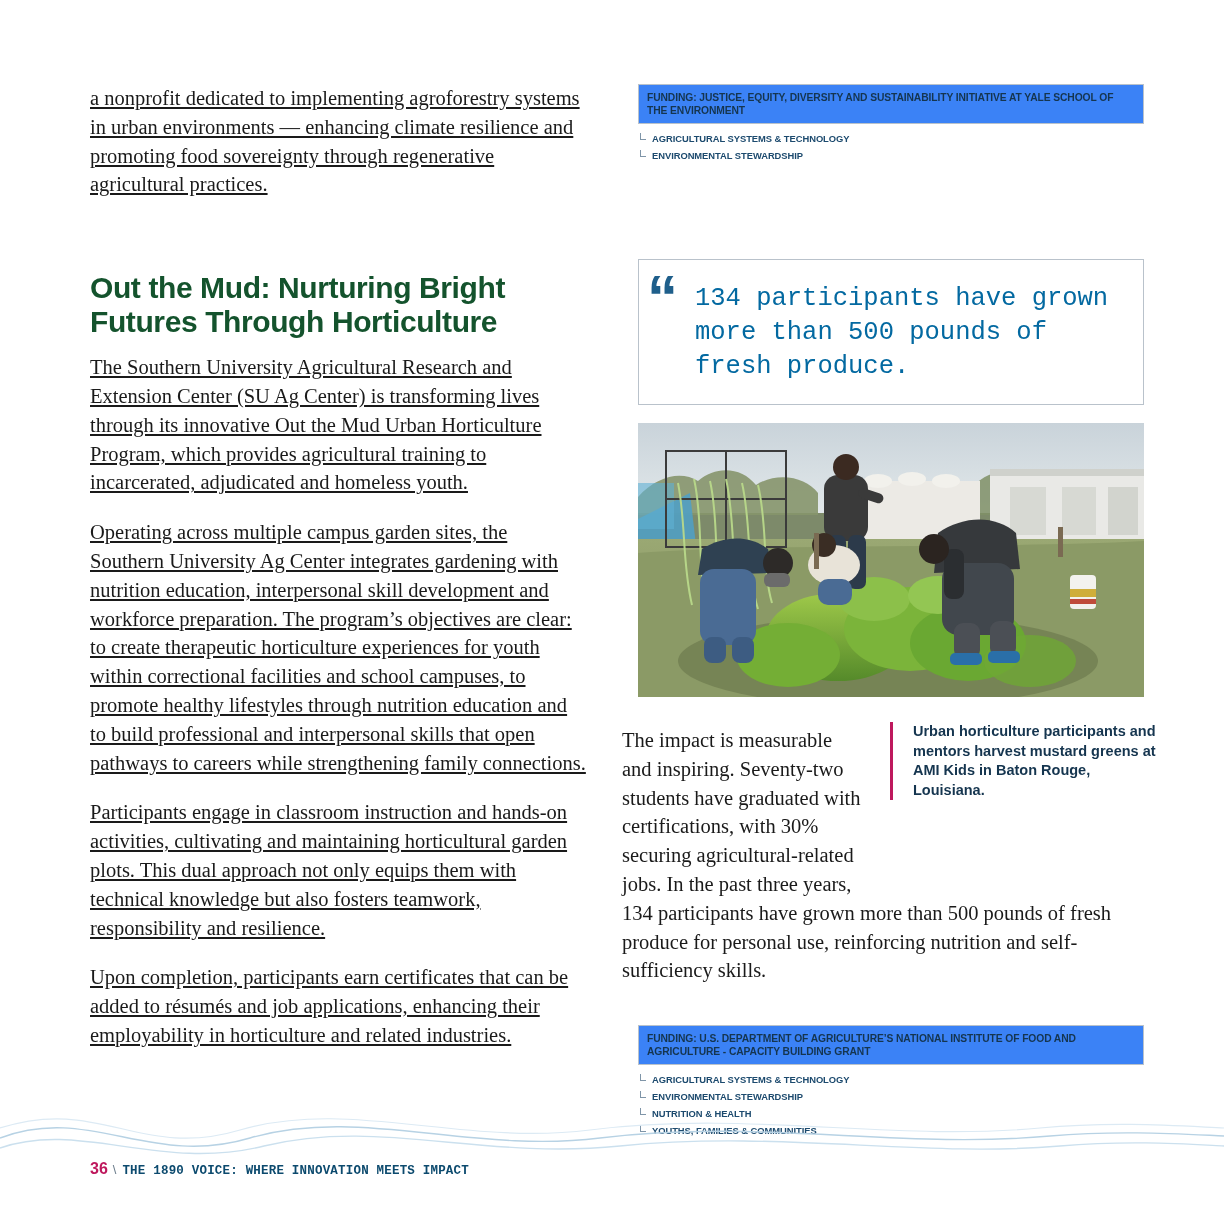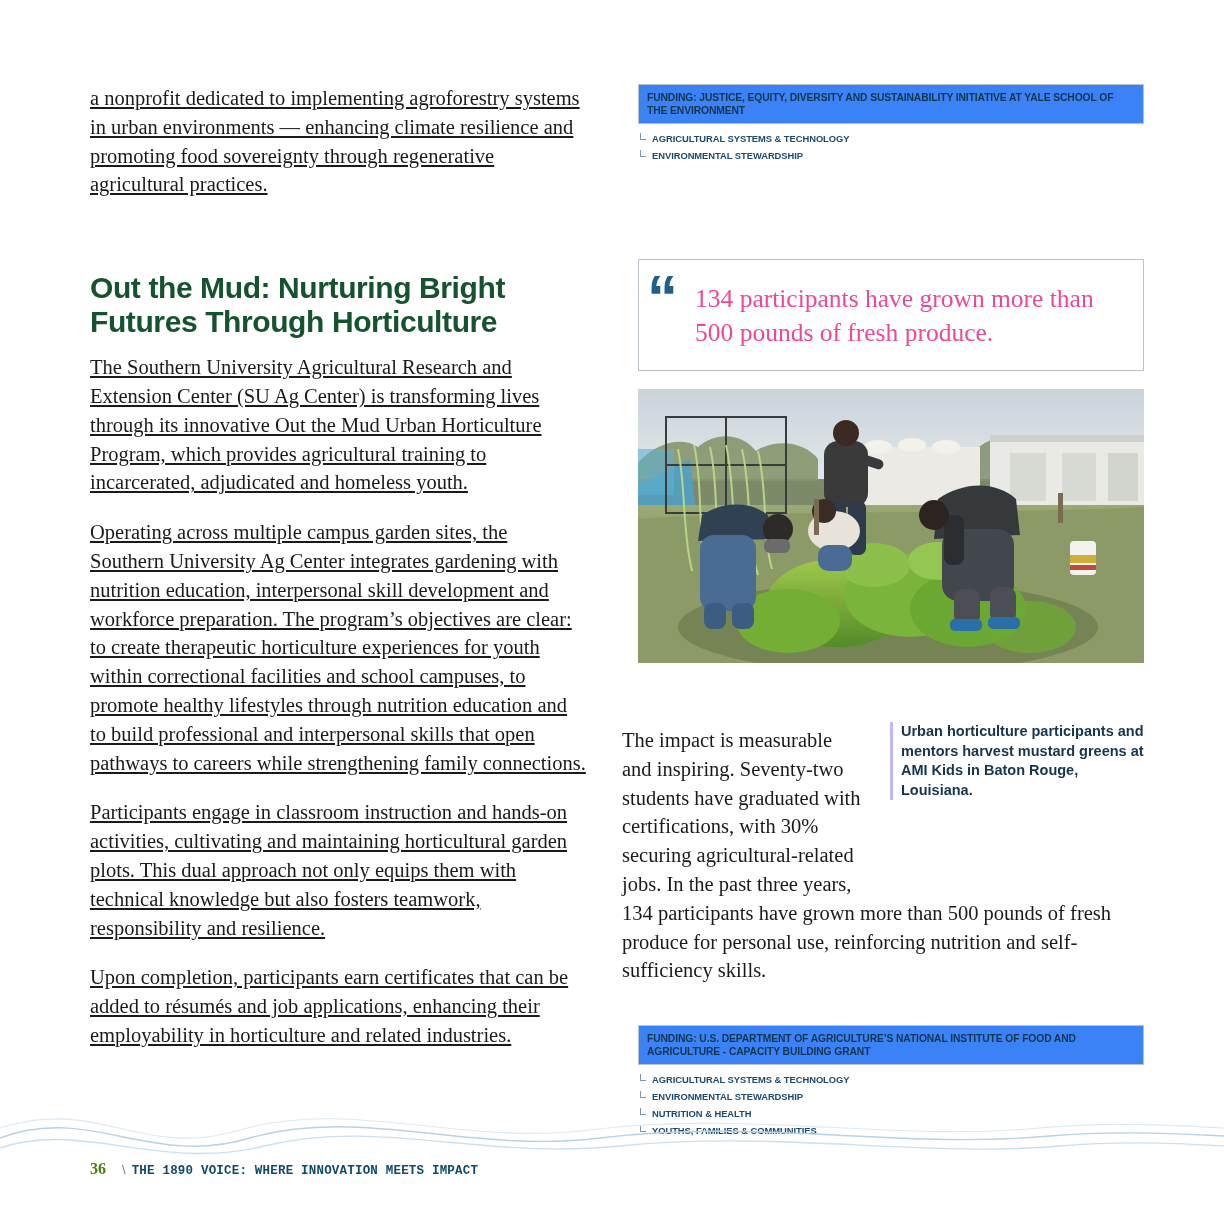--- a/index.html
+++ b/index.html
@@ -103,44 +103,44 @@
     position: absolute;
     left: 8px;
     top: 6px;
     font-family: "Liberation Sans", sans-serif;
     font-weight: bold;
     font-size: 62px;
     line-height: 62px;
     color: #1f5f8b;
   }
   .pullquote .qtext {
-    font-family: Liberation Serif, serif;
+    font-family: Liberation Mono, monospace;
     font-size: 25.5px;
     line-height: 34px;
-    color: #ec4899;
+    color: #0369a1;
   }
 
   
   .photo {
     position: relative;
     width: 506px;
     height: 274px;
     overflow: hidden;
     background: #7d8a6a;
   }
   .photo svg { display: block; }
 
   
   .caption-wrap {
     position: absolute;
     left: 890px;
     top: 722px;
     width: 252px;
-    padding-left: 8px;
-    border-left: 3px solid #c4b5fd;
+    padding-left: 20px;
+    border-left: 3px solid #be185d;
   }
   .caption {
     font-family: "Liberation Sans", sans-serif;
     font-weight: bold;
     font-size: 14.5px;
     line-height: 19.5px;
     color: #15354f;
   }
 
   
@@ -162,25 +162,25 @@
 
   
   .footer {
     position: absolute;
     left: 90px;
     bottom: 46px;
     display: flex;
     align-items: baseline;
   }
   .footer .pageno {
-    font-family: Liberation Serif, serif;
+    font-family: Liberation Sans, sans-serif;
     font-weight: bold;
     font-size: 16px;
-    color: #4d7c0f;
-    margin-right: 16px;
+    color: #be185d;
+    margin-right: 5px;
   }
   .footer .slash {
     font-family: "Liberation Sans", sans-serif;
     font-size: 13px;
     color: #6b7c8b;
     margin-right: 6px;
   }
   .footer .ftext {
     font-family: Liberation Mono, monospace;
     font-weight: bold;

